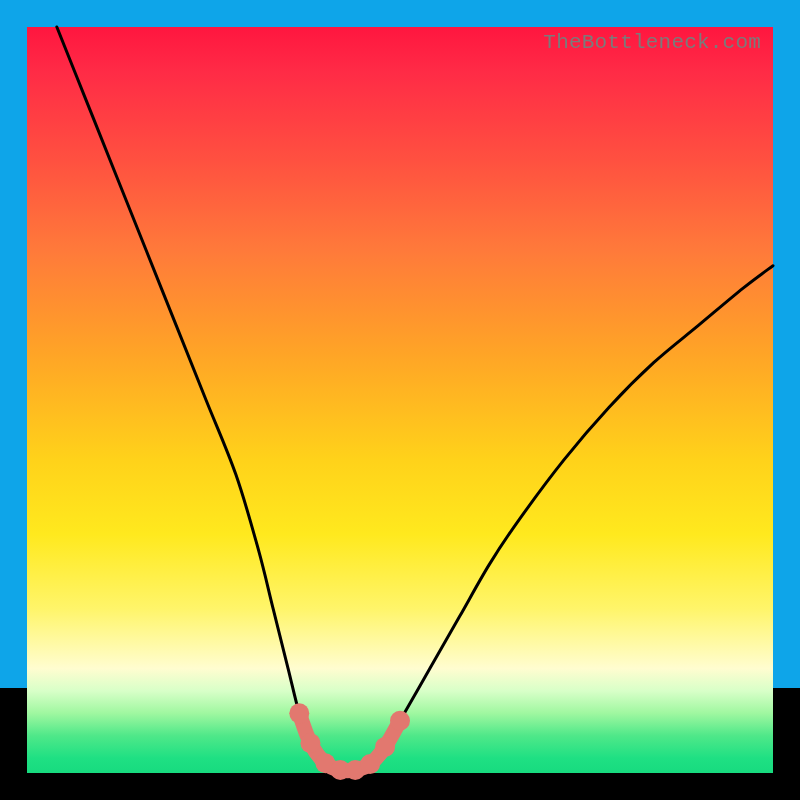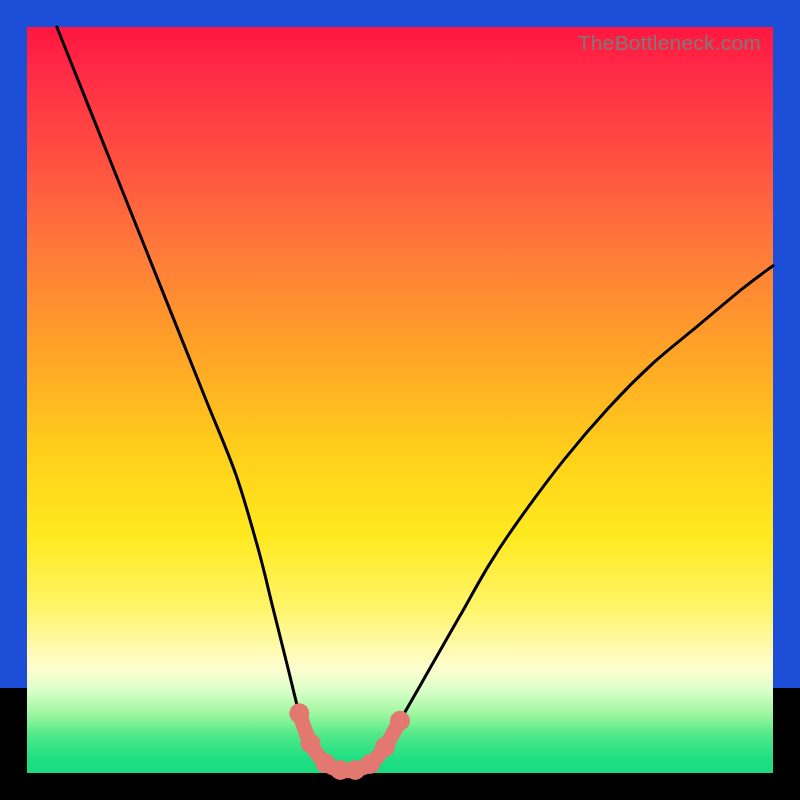--- a/index.html
+++ b/index.html
@@ -10,21 +10,22 @@
     background: #000;
     overflow: hidden;
     font-family: Arial, Helvetica, sans-serif;
   }
   .frame {
     position: absolute;
     left: 0;
     top: 0;
     width: 800px;
     height: 688px;
-    background: #1d4ed8;
+    background: #0ea5e9;
+    font-family: Liberation Mono, monospace;
   }
   .plot {
     position: absolute;
     left: 27px;
     top: 27px;
     width: 746px;
     height: 746px;
     
     background: linear-gradient(
       to bottom,

